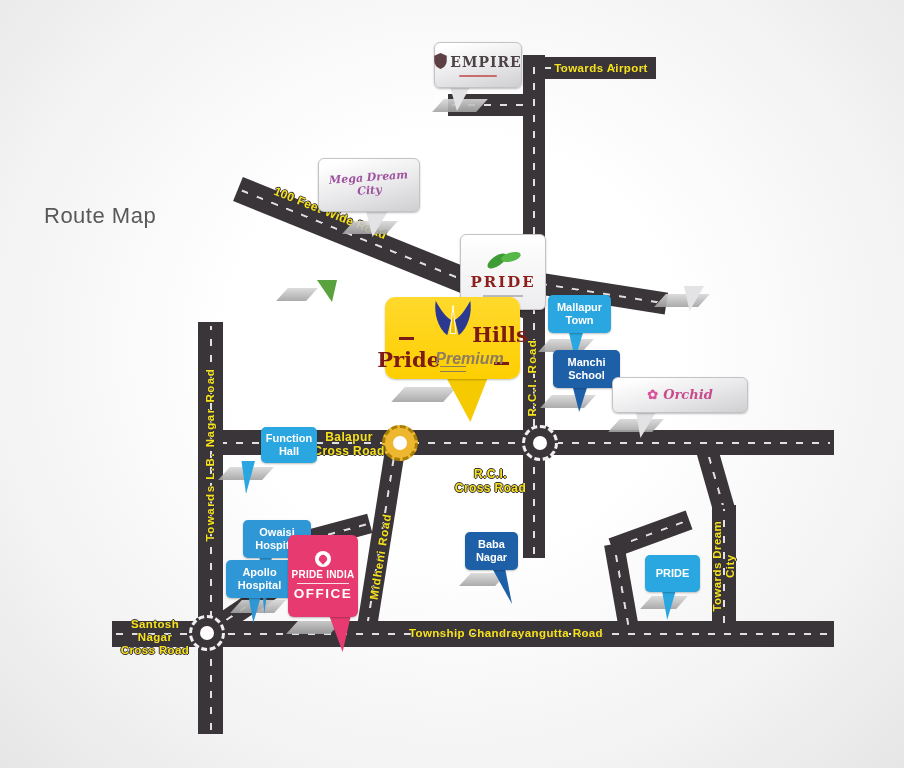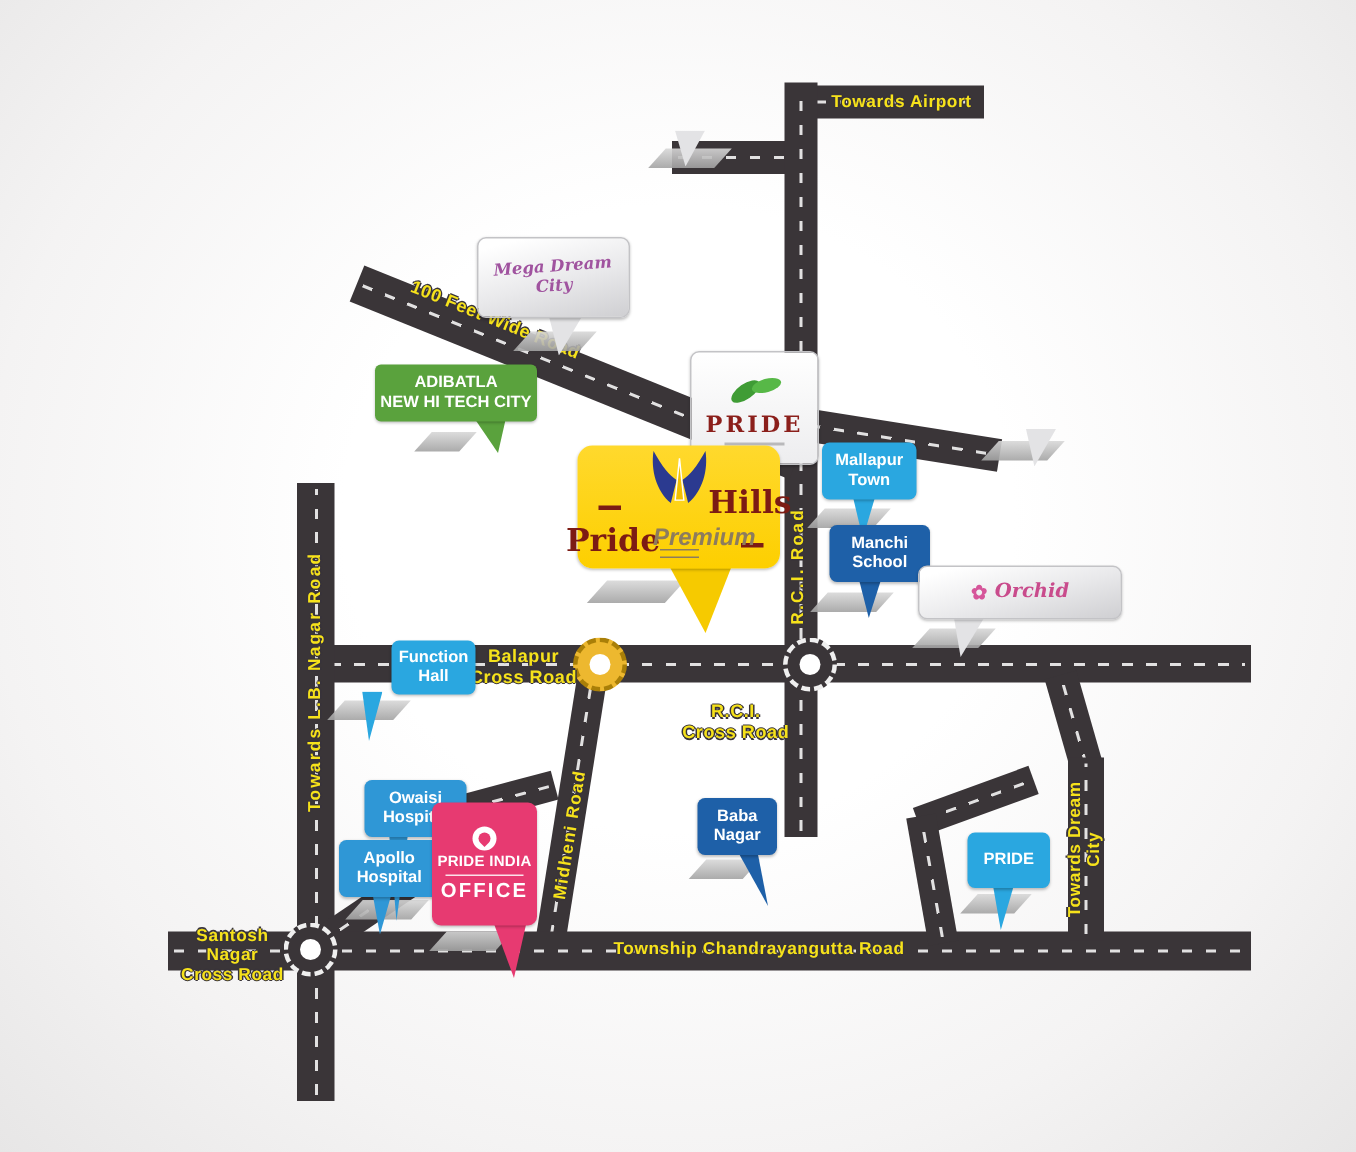--- a/index.html
+++ b/index.html
@@ -58,20 +58,21 @@
   .pio-office{font-size:13.5px;letter-spacing:1.5px;}
 
   .serif{font-family:"DejaVu Serif",serif;}
   .cursive{font-family:"DejaVu Serif",serif;font-style:italic;}
 </style>
 </head>
 <body>
 
 <div class="stage">
 
+  <div class="title">Route Map</div>
 
   <div class="road h" style="left:448px;top:94px;width:80px;height:22px;"></div>
   <div class="road h" style="left:540px;top:57px;width:116px;height:22px;"></div>
   <div class="road v" style="left:523px;top:55px;width:22px;height:503px;"></div>
   <div class="road h" style="left:238px;top:176px;width:316px;height:26px;transform:rotate(22deg);transform-origin:0 50%;"></div>
   <div class="road h" style="left:536px;top:272px;width:132px;height:22px;transform:rotate(9deg);transform-origin:0 50%;"></div>
   <div class="road h" style="left:200px;top:430px;width:634px;height:25px;"></div>
   <div class="road v" style="left:198px;top:322px;width:25px;height:412px;"></div>
   <div class="road v" style="left:386px;top:444px;width:20px;height:186px;transform:rotate(9deg);transform-origin:50% 0;"></div>
   <div class="road h" style="left:210px;top:621px;width:120px;height:20px;transform:rotate(-34deg);transform-origin:0 50%;"></div>
@@ -124,38 +125,47 @@
   <div class="tail" style="left:572px;top:387px;width:16px;height:25px;background:#1e60a8;clip-path:polygon(5% 0,95% 0,45% 100%);"></div>
   <div class="tail" style="left:684px;top:286px;width:20px;height:25px;background:#e3e3e5;clip-path:polygon(0 0,100% 0,28% 100%);"></div>
   <div class="tail" style="left:636px;top:412px;width:20px;height:26px;background:#e3e3e5;clip-path:polygon(0 0,100% 0,22% 100%);"></div>
   <div class="tail" style="left:240px;top:461px;width:15px;height:33px;background:#2aa7e0;clip-path:polygon(10% 0,100% 0,40% 100%);"></div>
   <div class="tail" style="left:258px;top:556px;width:14px;height:58px;background:#2f97d6;clip-path:polygon(10% 0,100% 0,45% 100%);"></div>
   <div class="tail" style="left:247px;top:596px;width:14px;height:27px;background:#2f97d6;clip-path:polygon(10% 0,100% 0,45% 100%);"></div>
   <div class="tail" style="left:329px;top:615px;width:22px;height:37px;background:#e73a71;clip-path:polygon(0 0,100% 0,62% 100%);"></div>
   <div class="tail" style="left:492px;top:568px;width:20px;height:36px;background:#1e60a8;clip-path:polygon(0 0,65% 0,100% 100%);"></div>
   <div class="tail" style="left:660px;top:590px;width:16px;height:30px;background:#2aa7e0;clip-path:polygon(12% 0,100% 0,45% 100%);"></div>
 
+  <div class="co silver" style="left:434px;top:42px;width:88px;height:46px;">
+    <div style="display:flex;align-items:center;gap:3px;">
+      <span>
+        <svg width="13" height="16" viewBox="0 0 14 18">
+            <path d="M7 0 L14 3 V9 Q14 15 7 18 Q0 15 0 9 V3 Z" fill="#5e3f44"></path>
+          </svg>
+      </span>
+      <span class="serif" style="font-size:14px;letter-spacing:1px;color:#4c4346;">EMPIRE</span>
+    </div>
+    <div style="width:38px;height:2px;background:#c03a3a;opacity:.7;margin-top:3px;border-radius:1px;"></div>
+  </div>
 
   <div class="co silver" style="left:318px;top:158px;width:102px;height:54px;">
     <span class="cursive" style="font-size:11px;color:#a0539f;transform:rotate(-4deg);font-weight:bold;">Mega Dream City</span>
   </div>
 
   <div class="co silver" style="left:460px;top:234px;width:86px;height:76px;background:linear-gradient(180deg,#ffffff,#ededef);">
     <span>
       <svg width="38" height="24" viewBox="0 0 38 24">
         <ellipse cx="13" cy="14" rx="11" ry="5" fill="#3f9c35" transform="rotate(-35 13 14)"></ellipse>
         <ellipse cx="27" cy="10" rx="10" ry="4.5" fill="#57b847" transform="rotate(-15 27 10)"></ellipse>
       </svg>
     </span>
     <span class="serif" style="font-size:15px;letter-spacing:2px;color:#8b1f1b;">PRIDE</span>
     <div style="width:40px;height:2px;background:#b9b9bb;margin-top:3px;"></div>
   </div>
 
-  <div class="co pre" style="left:250px;top:243px;width:108px;height:38px;background:#5aa23d;border-radius:4px;">ADIBATLA
-NEW HI TECH CITY</div>
 
   <div class="co ph" style="left:385px;top:297px;width:135px;height:82px;">
     <span class="ph-wings">
       <svg width="50" height="42" viewBox="0 0 52 42">
         <path d="M20 38 C10 30 6 15 8 2 C14 13 19 19 24 22 Z" fill="#2b3a90"></path>
         <path d="M32 38 C42 30 46 15 44 2 C38 13 33 19 28 22 Z" fill="#2b3a90"></path>
         <path d="M26 7 L23 36 L29 36 Z" fill="#f3c000" stroke="#ffffff" stroke-width="1"></path>
       </svg>
     </span>
     <div class="ph-title">

